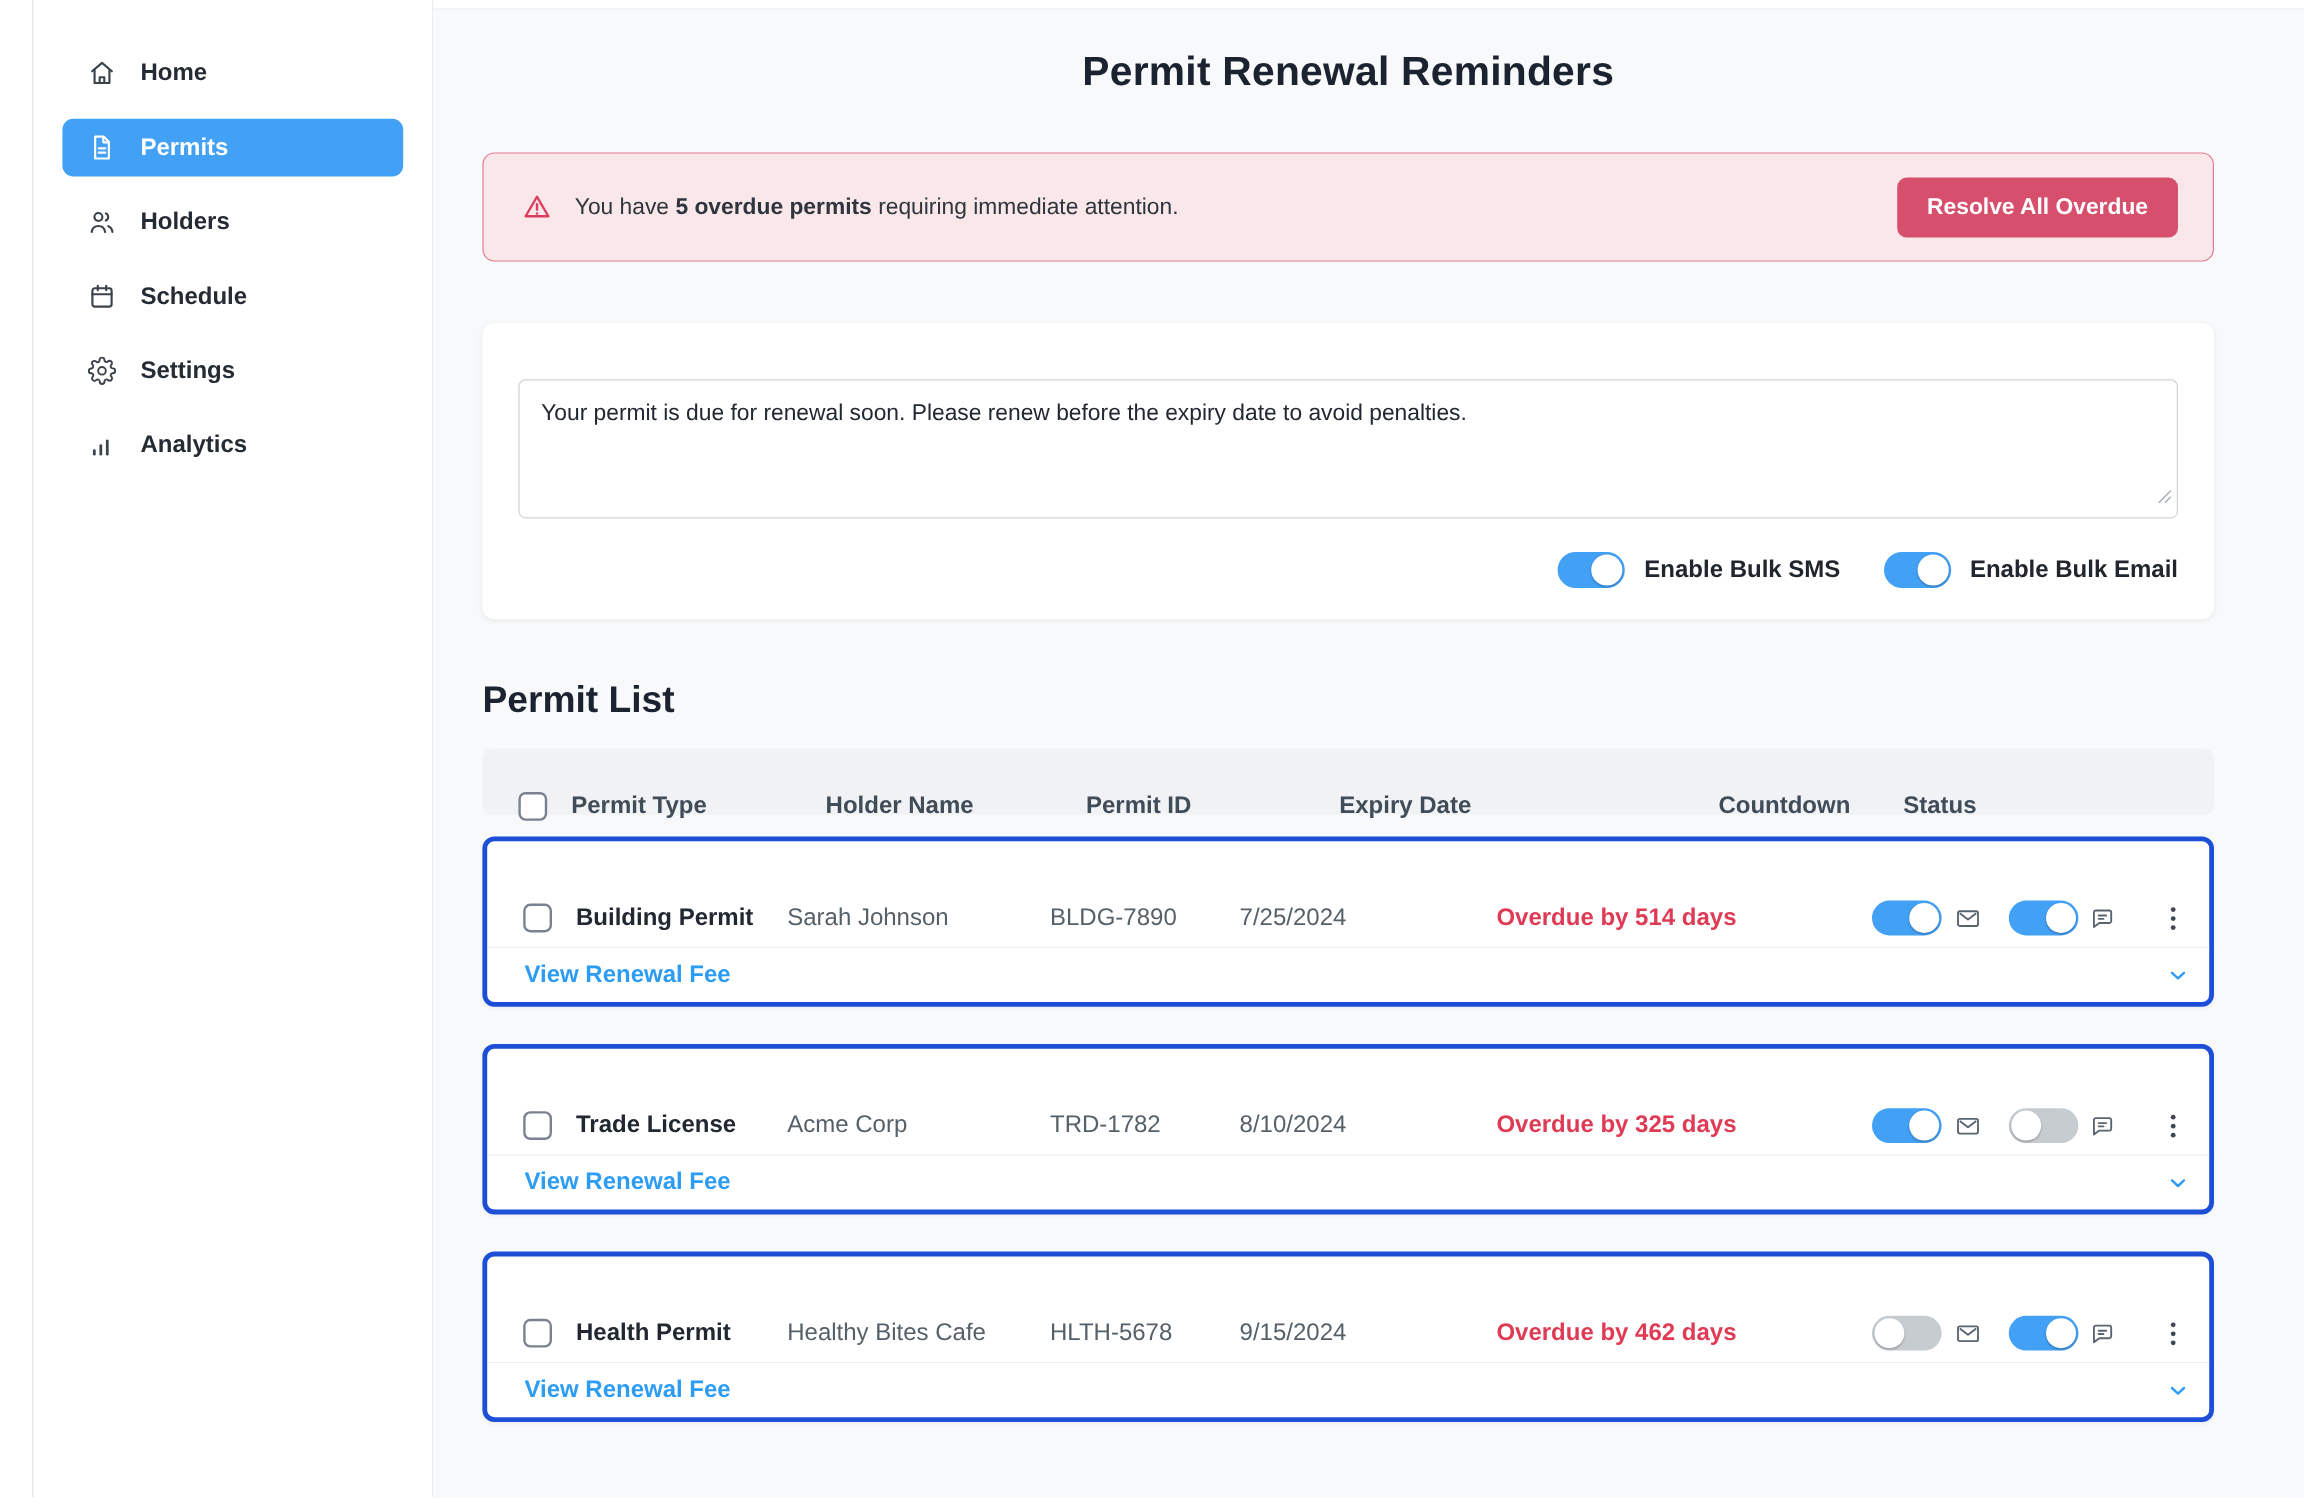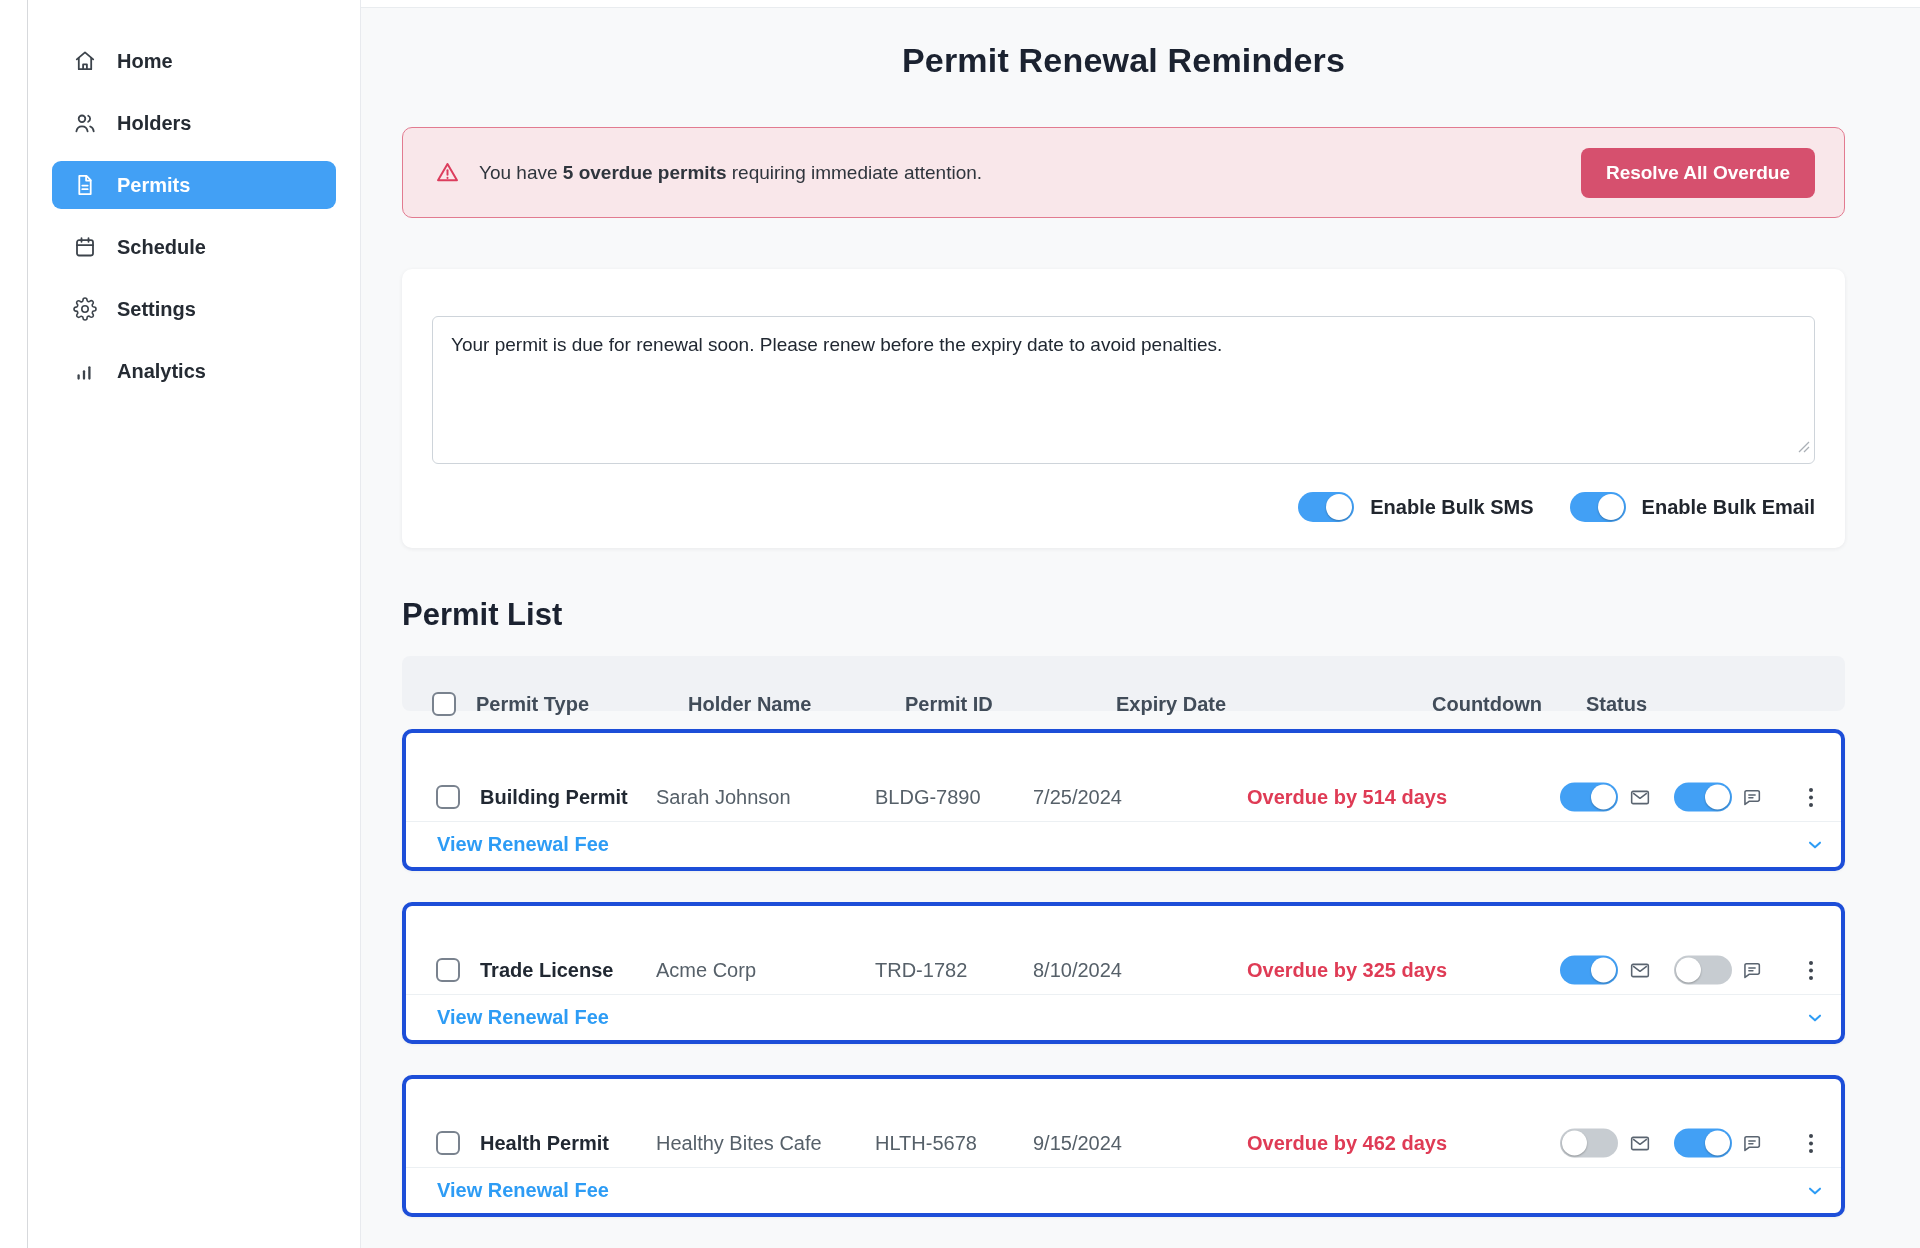--- a/index.html
+++ b/index.html
@@ -37,21 +37,21 @@
   .alert .alert-text b { font-weight:700; }
   .resolve-btn { margin-left:auto; height:50px; padding:0 25px; border:none; border-radius:8px;
     background:#d6506e; color:#fff; font-size:19px; font-weight:700; cursor:pointer;
     font-family:Liberation Sans, sans-serif; }
 
   
   .card { margin-top:51px; background:#fff; border-radius:10px;
     box-shadow:0 1px 4px rgba(25,30,40,.07); padding:24px 30px 26px 30px; }
   .card h2 { font-size:29px; line-height:36px; font-weight:700; color:#1b2230; }
   .ta-wrap { position:relative; margin-top:23px; }
-  textarea.msg { width:100%; height:148px; border:1px solid #ced4da; border-radius:6px;
+  textarea.msg { width:100%; height:116px; border:1px solid #ced4da; border-radius:6px;
     padding:15px 18px; font-size:19px; line-height:26px; color:#212832; resize:none;
     font-family:"Liberation Sans", sans-serif; background:#fff; display:block; }
   .ta-handle { position:absolute; right:5px; bottom:7px; color:#aab0b6; pointer-events:none; }
   .toggles-row { margin-top:28px; display:flex; justify-content:flex-end; align-items:center; gap:36px; }
   .toggle-group { display:flex; align-items:center; gap:16px; }
   .toggle-label { font-size:20px; font-weight:700; color:#21262e; }
 
   
   .toggle { width:58px; height:29px; border-radius:15px; position:relative; cursor:pointer; flex:0 0 auto; }
   .toggle.lg { width:56px; height:30px; }
@@ -109,40 +109,40 @@
       <div class="nav-item">
         <span class="nav-icon">
           <svg viewBox="0 0 24 24" fill="none" stroke="currentColor" stroke-width="1.8" stroke-linecap="round" stroke-linejoin="round">
             <path d="M3.8 10.4 12 3.4l8.2 7"></path>
             <path d="M5.8 8.9V20.2h12.4V8.9"></path>
             <path d="M10.1 20.2v-4.8h3.8v4.8"></path>
           </svg>
         </span>
         <span class="nav-label">Home</span>
       </div>
+      <div class="nav-item active">
+        <span class="nav-icon">
+          <svg viewBox="0 0 24 24" fill="none" stroke="currentColor" stroke-width="1.8" stroke-linecap="round" stroke-linejoin="round">
+            <path d="M6.3 2.9h7.2l4.2 4.3v13.9H6.3z"></path>
+            <path d="M13.1 3.1v4.5h4.5"></path>
+            <path d="M9.3 12.6h5.4M9.3 16.2h5.4"></path>
+          </svg>
+        </span>
+        <span class="nav-label">Permits</span>
+      </div>
       <div class="nav-item">
         <span class="nav-icon">
           <svg viewBox="0 0 24 24" fill="none" stroke="currentColor" stroke-width="1.8" stroke-linecap="round" stroke-linejoin="round">
             <circle cx="9" cy="7.8" r="3.3"></circle>
             <path d="M3.4 20.3c.5-3.1 2.7-5 5.6-5s5.1 1.9 5.6 5"></path>
             <path d="M15.2 4.8a3.3 3.3 0 0 1 0 6"></path>
             <path d="M17.2 15.5c2 .7 3.2 2.3 3.5 4.8"></path>
           </svg>
         </span>
         <span class="nav-label">Holders</span>
-      </div>
-      <div class="nav-item active">
-        <span class="nav-icon">
-          <svg viewBox="0 0 24 24" fill="none" stroke="currentColor" stroke-width="1.8" stroke-linecap="round" stroke-linejoin="round">
-            <path d="M6.3 2.9h7.2l4.2 4.3v13.9H6.3z"></path>
-            <path d="M13.1 3.1v4.5h4.5"></path>
-            <path d="M9.3 12.6h5.4M9.3 16.2h5.4"></path>
-          </svg>
-        </span>
-        <span class="nav-label">Permits</span>
       </div>
       <div class="nav-item">
         <span class="nav-icon">
           <svg viewBox="0 0 24 24" fill="none" stroke="currentColor" stroke-width="1.8" stroke-linecap="round" stroke-linejoin="round">
             <rect x="4" y="5.2" width="16" height="15.3" rx="2"></rect>
             <path d="M4 10.2h16"></path>
             <path d="M8.5 3.2v3.6M15.5 3.2v3.6"></path>
           </svg>
         </span>
         <span class="nav-label">Schedule</span>

